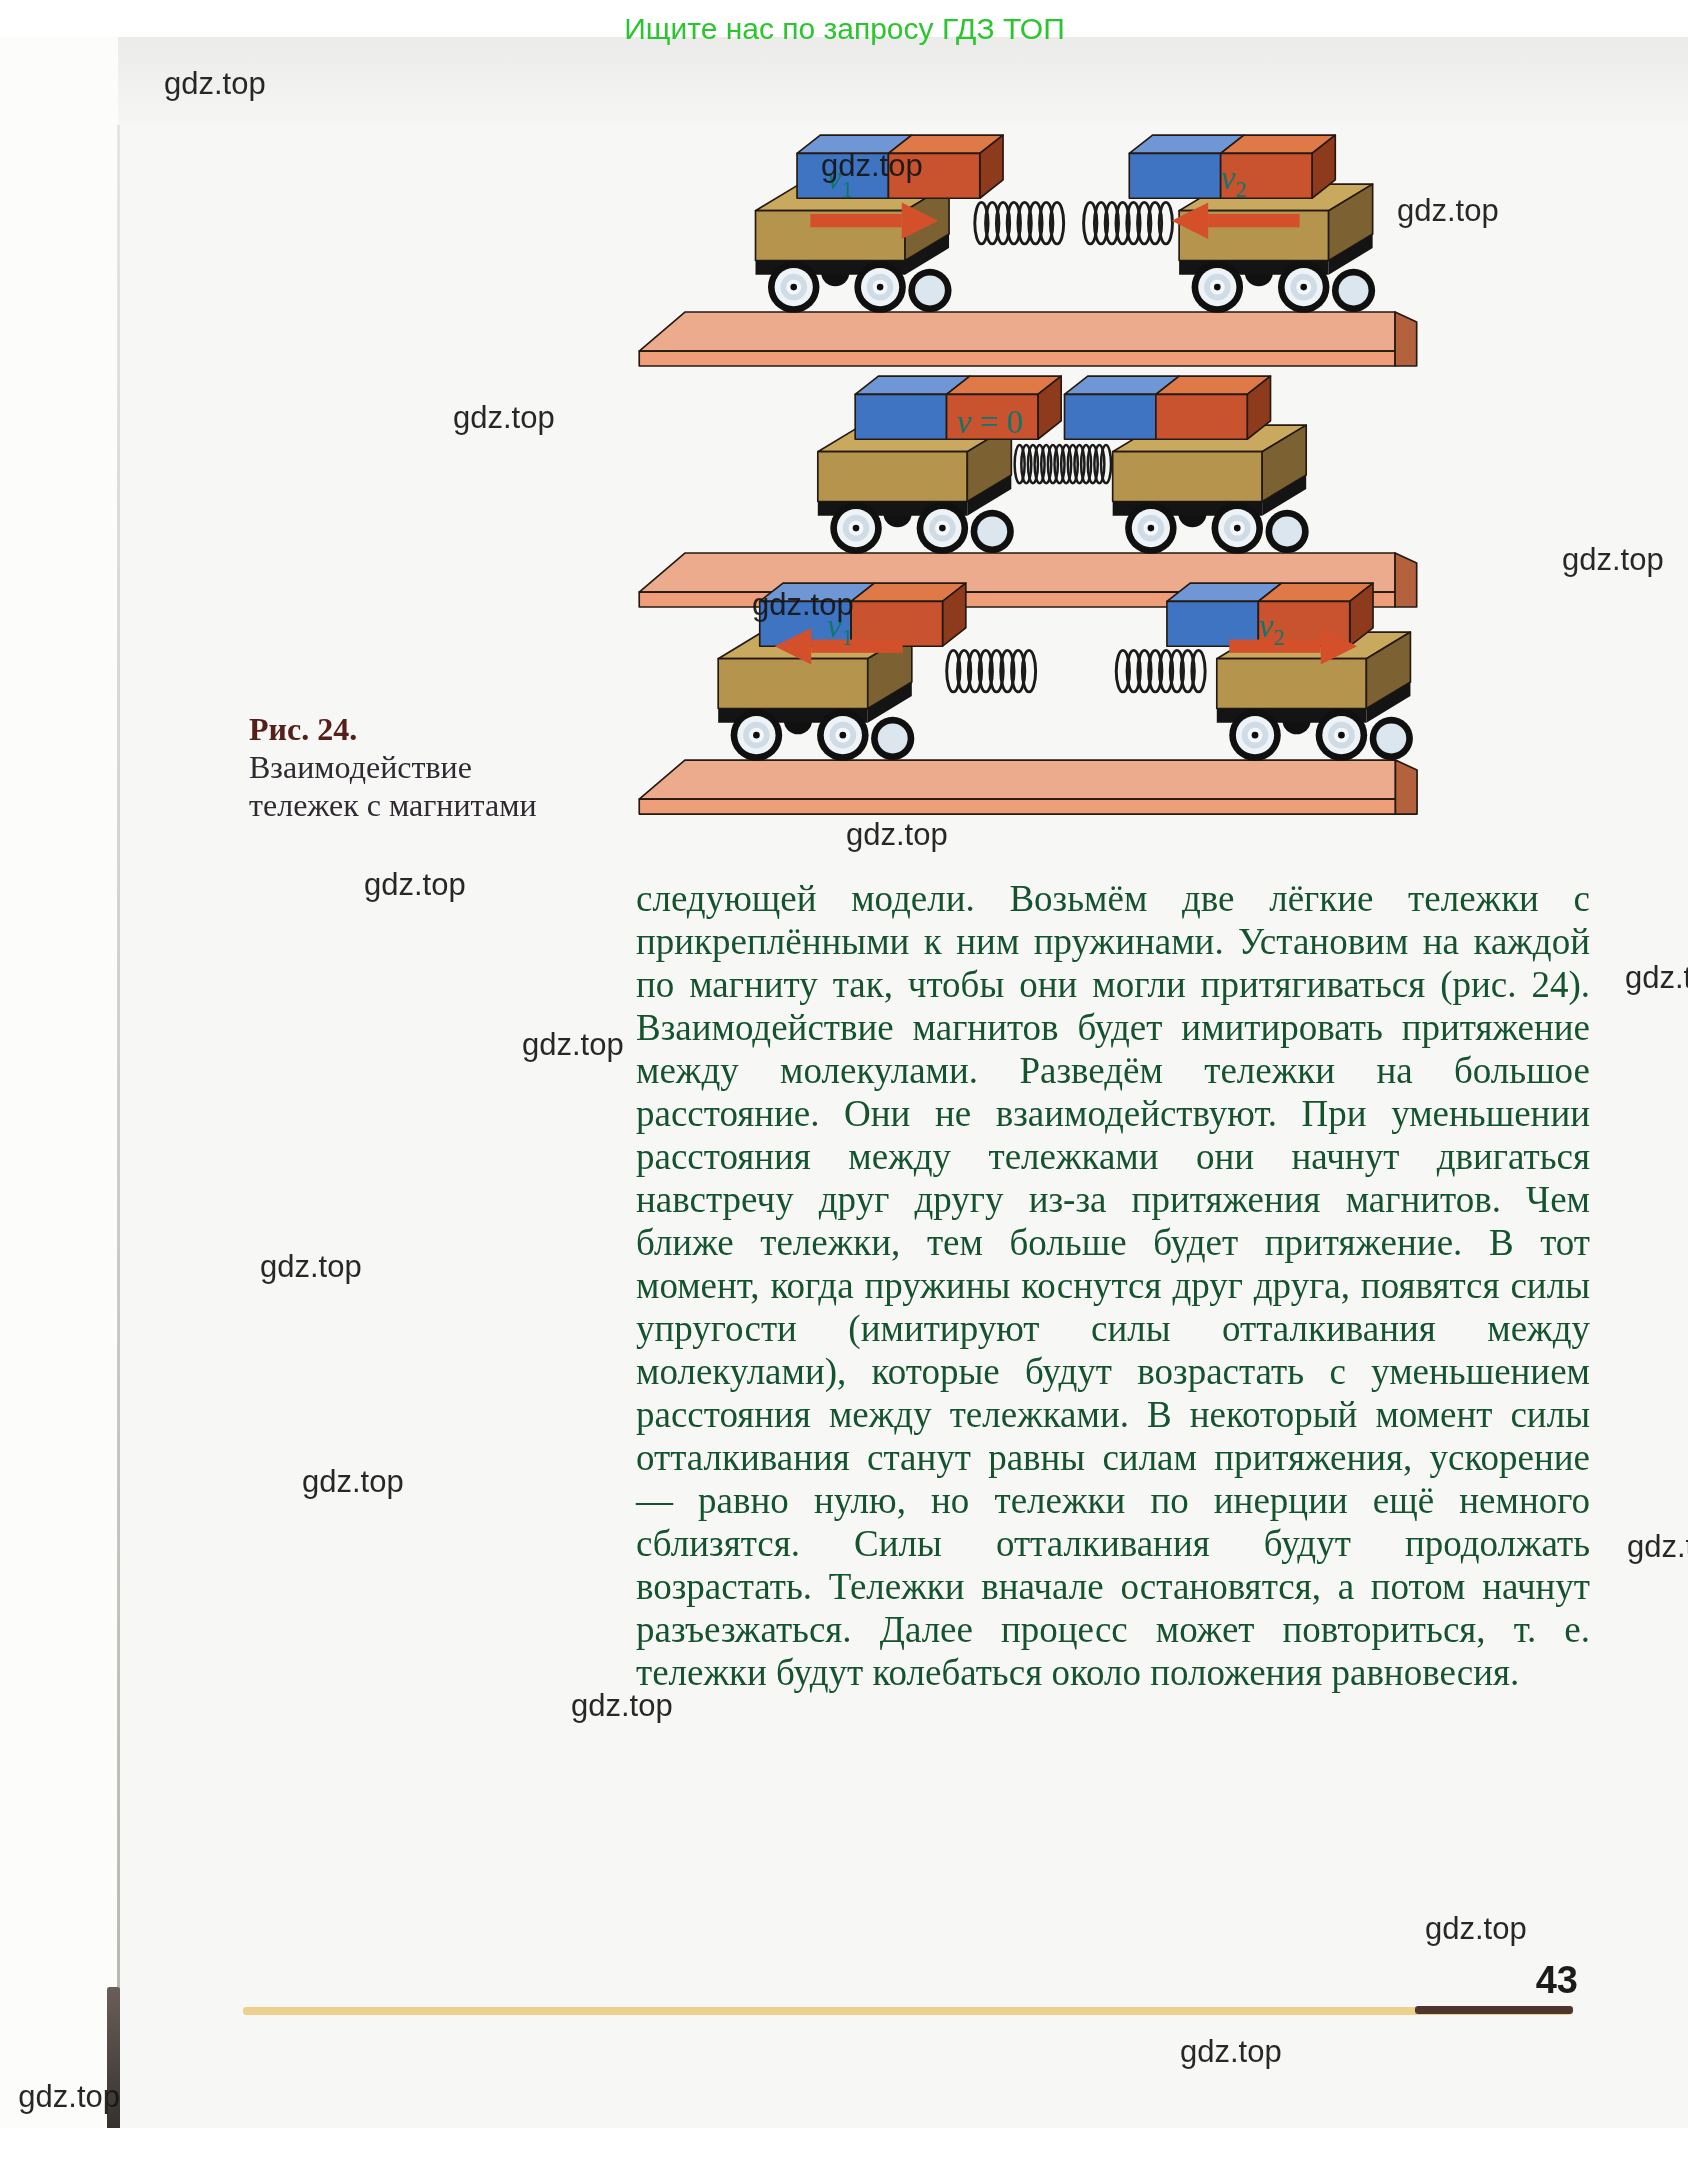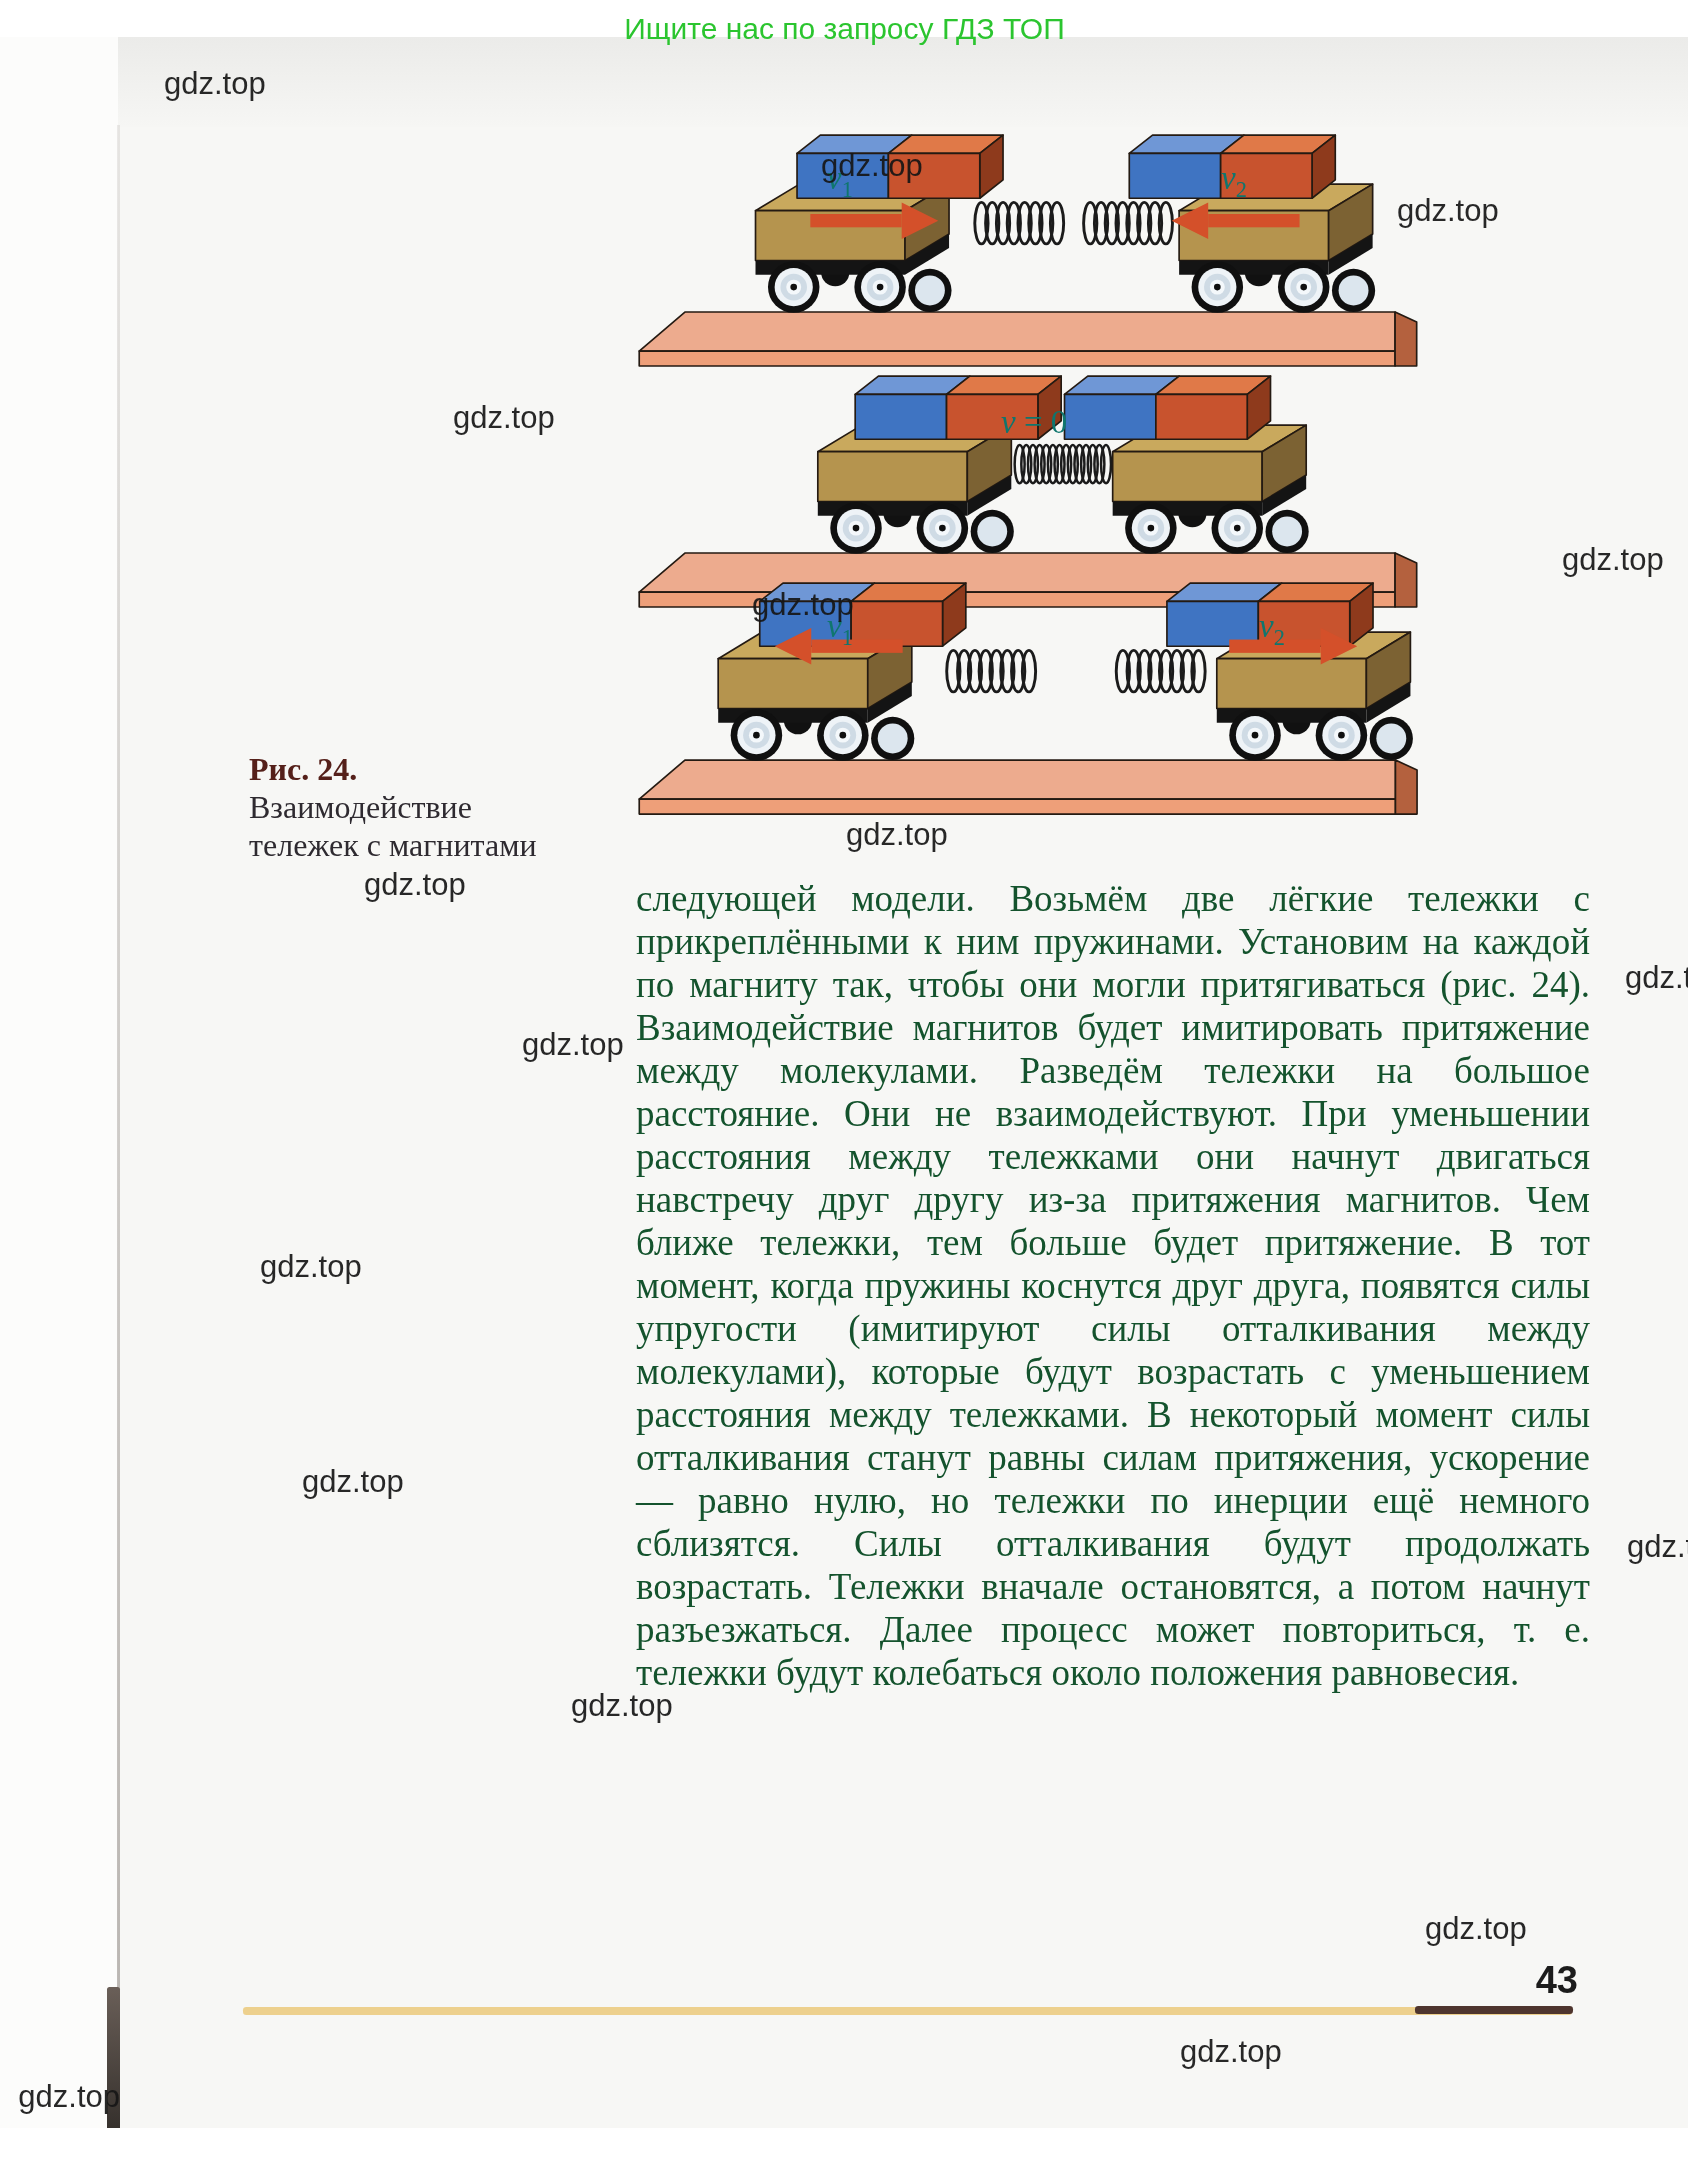--- a/index.html
+++ b/index.html
@@ -26,21 +26,21 @@
   
   .wm{position:absolute;font-family:"Liberation Sans",sans-serif;font-size:31px;color:#161616;opacity:.92;white-space:nowrap;}
 
   
   .vlab{position:absolute;font-size:33px;font-style:italic;color:#0f766e;white-space:nowrap;}
   .vlab sub{font-size:22.4px;font-style:normal;}
   .vlab .rest{font-style:normal;}
 
   
   .cap{left:249px;width:382px;font-size:32px;line-height:38px;color:#2e2a30;}
-  .cap-title{font-weight:bold;color:#55201a;margin-top:40px;}
+  .cap-title{font-weight:bold;color:#55201a;}
 
   
   .bodytext{left:636px;top:877px;width:954px;font-size:37px;line-height:43px;text-align:justify;color:#14532d;}
   .bodytext p{margin:0;}
   .bodytext p + p{text-indent:52px;}
 
   .pagenum{left:1412px;top:1959px;width:166px;text-align:right;font-family:"Liberation Sans",sans-serif;
            font-weight:bold;font-size:38px;color:#1c1c1c;}
   .rule-yellow{left:243px;top:2007px;width:1329px;height:7.5px;background:#edd08d;border-radius:3.3px;}
   .rule-dark{left:1415px;top:2006px;width:158px;height:8.3px;background:#4e352e;border-radius:3.3px;}
@@ -159,21 +159,21 @@
     <use href="#cart" transform="translate(135,133)"></use>
     <use href="#magnet" transform="translate(185,118)"></use>
     <use href="#cart" transform="translate(735,133)"></use>
     <use href="#magnet" transform="translate(675,118)"></use>
     <use href="#arrowR" transform="translate(357,118) scale(-1,1)"></use>
     <use href="#arrowR" transform="translate(750,118)"></use>
   </svg>
 
   <span class="vlab" style="left:827px;top:160px;"><i>v</i><sub>1</sub></span>
   <span class="vlab" style="left:1221px;top:160px;"><i>v</i><sub>2</sub></span>
-  <span class="vlab" style="left:1001px;top:404px;"><i>v</i><span class="rest"> = 0</span></span>
+  <span class="vlab" style="left:957px;top:404px;"><i>v</i><span class="rest"> = 0</span></span>
   <span class="vlab" style="left:827px;top:608px;"><i>v</i><sub>1</sub></span>
   <span class="vlab" style="left:1259px;top:608px;"><i>v</i><sub>2</sub></span>
 
   <div class="abs cap" style="top:710px;">
     <div class="cap-title">Рис. 24.</div>
     <div>Взаимодействие</div>
     <div>тележек с магнитами</div>
   </div>
 
   <div class="abs bodytext">

